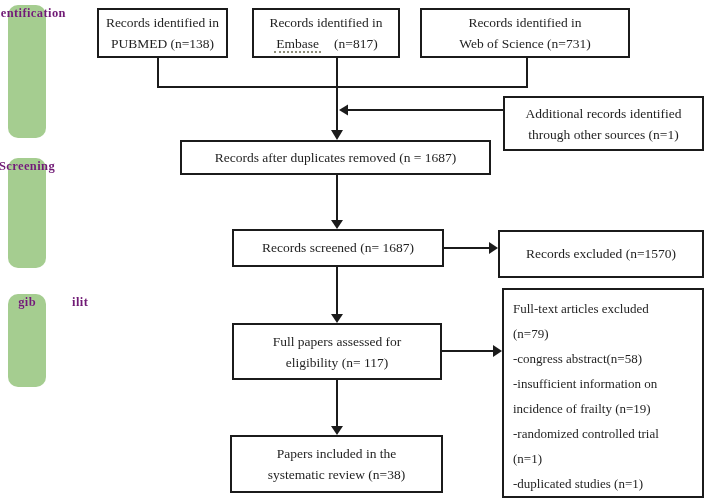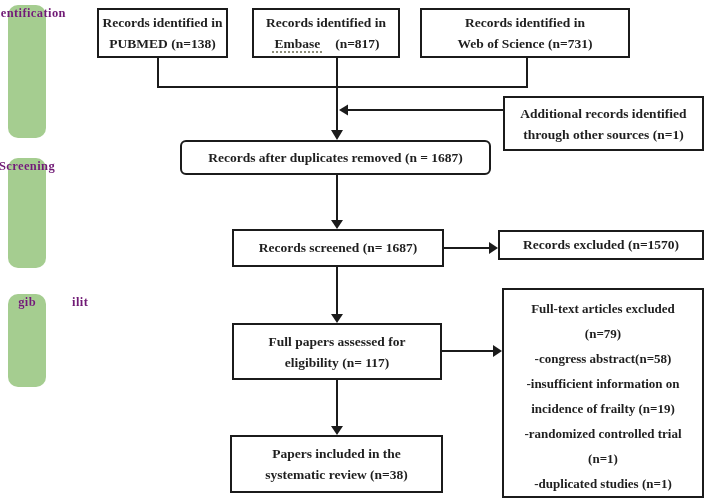--- a/index.html
+++ b/index.html
@@ -32,26 +32,25 @@
   
   .fbox {
     position:absolute;
     box-sizing:border-box;
     background:#ffffff;
     border:2px solid #1b1b1b;
     display:flex; flex-direction:column; justify-content:center; align-items:center;
     text-align:center;
     font-size:13.5px;
     line-height:21px;
-    font-weight:bold;
   }
   .fbox-single { line-height:normal; }
   .fbox-list {
     justify-content:flex-start;
-    align-items:center;
+    align-items:flex-start;
     text-align:left;
     padding:6px 9px 0 9px;
     font-size:13px;
     line-height:25px;
   }
   .fbox-list .c { text-align:center; }
   .fbox-list .l { text-align:left; }
   .fbox-list .j { text-align:justify; text-align-last:justify; }
   .dotted {
     border-bottom:2px dotted #8d8d79;
@@ -120,29 +119,29 @@
   <div class="fbox" style="left:420px; top:8px; width:210px; height:50px;">
     <div>Records identified in</div>
     <div>Web of Science (n=731)</div>
   </div>
 
   <div class="fbox" style="left:503px; top:96px; width:201px; height:55px;">
     <div>Additional records identified</div>
     <div>through other sources (n=1)</div>
   </div>
 
-  <div class="fbox fbox-single" style="left:180px; top:140px; width:311px; height:35px;border-radius:6px;">
+  <div class="fbox fbox-single" style="left:180px; top:140px; width:311px; height:35px;">
     <div>Records after duplicates removed (n = 1687)</div>
   </div>
 
   <div class="fbox fbox-single" style="left:232px; top:229px; width:212px; height:38px;">
     <div>Records screened (n= 1687)</div>
   </div>
 
-  <div class="fbox fbox-single" style="left:498px; top:230px; width:206px; height:30px;">
+  <div class="fbox fbox-single" style="left:498px; top:230px; width:206px; height:48px;">
     <div>Records excluded (n=1570)</div>
   </div>
 
   <div class="fbox" style="left:232px; top:323px; width:210px; height:57px;">
     <div>Full papers assessed for</div>
     <div>eligibility (n= 117)</div>
   </div>
 
   <div class="fbox fbox-list" style="left:502px; top:288px; width:202px; height:210px;">
     <div class="c">Full-text articles excluded</div>

